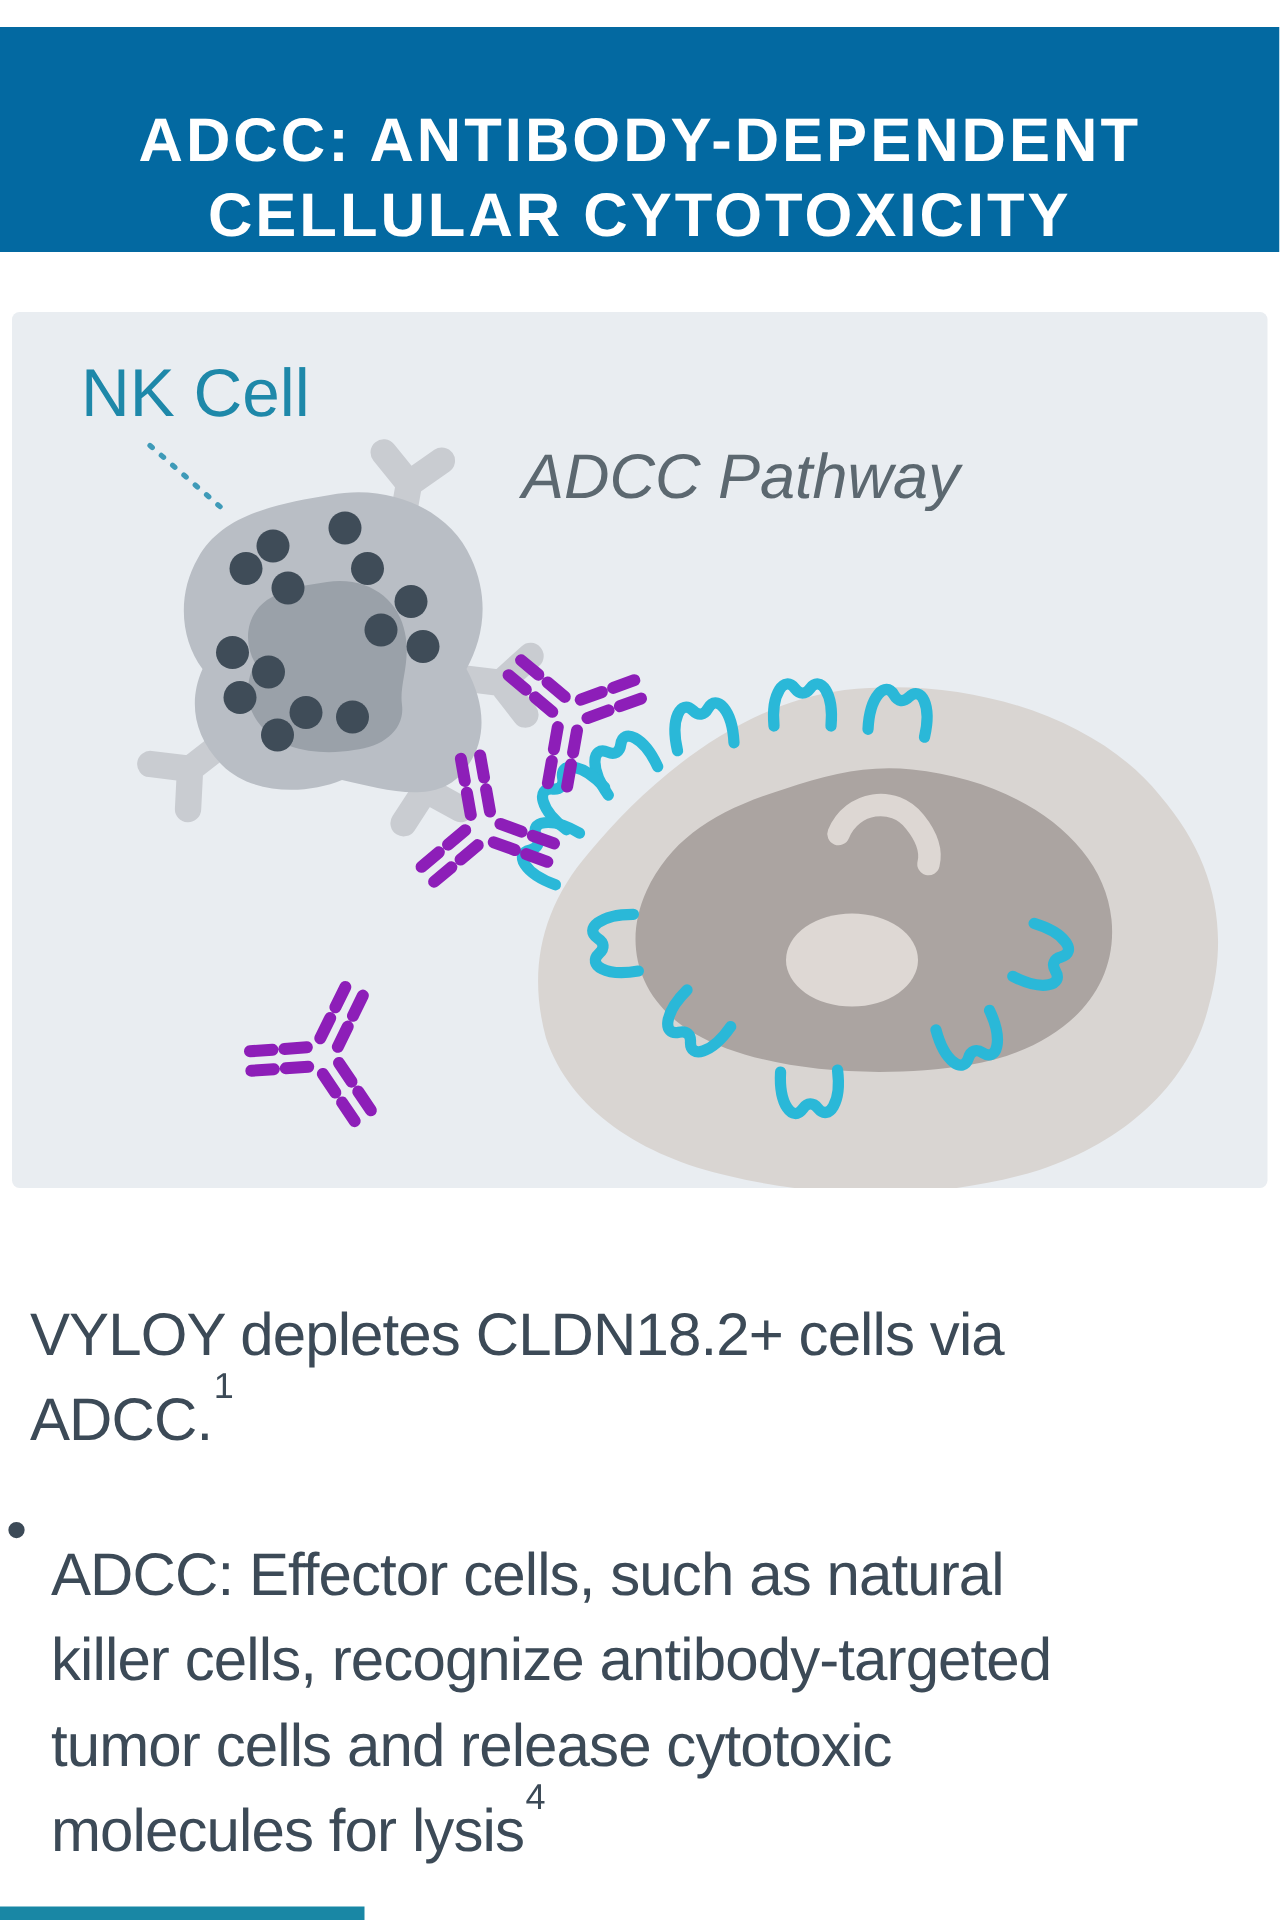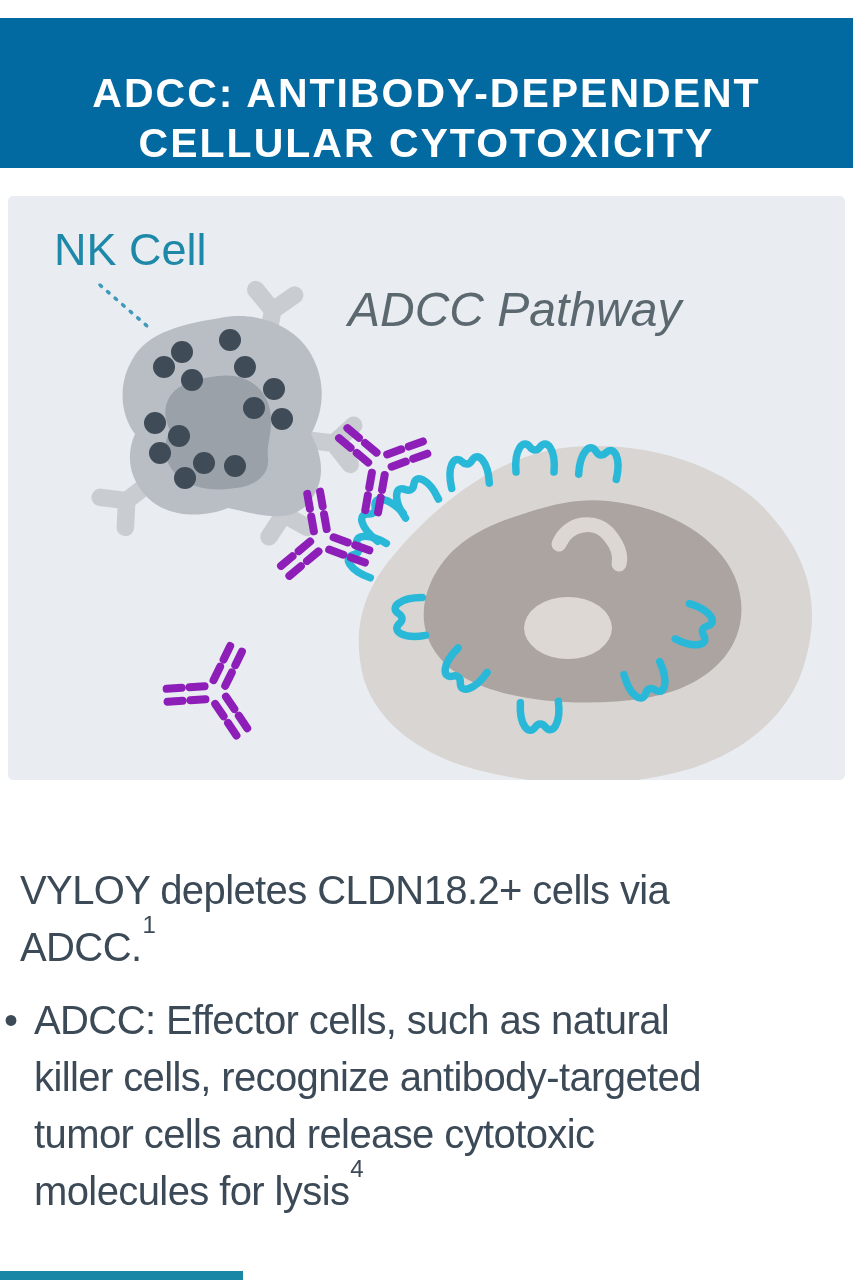--- a/index.html
+++ b/index.html
@@ -11,42 +11,42 @@
   .header{
     position:absolute;top:18px;left:0;width:853px;height:150px;
     background:#0369a1;display:flex;align-items:flex-end;justify-content:center;
   }
   .header .title{
     color:#ffffff;font-size:41px;line-height:50px;font-weight:700;
     letter-spacing:2px;text-align:center;white-space:pre-line;margin:0;
   }
   
   .panel{
-    position:absolute;top:196px;left:8px;width:837px;height:584px;
+    position:absolute;top:208px;left:8px;width:837px;height:584px;
     background:#e9edf1;border-radius:5px;overflow:hidden;
   }
   .panel svg{position:absolute;top:0;left:0;}
   .nk-label{
     position:absolute;left:46px;top:28px;
     font-size:45px;color:#1e88a9;font-weight:400;letter-spacing:0px;
   }
   .pathway-label{
     position:absolute;left:340px;top:86px;
-    font-size:48px;font-style:italic;color:#5c6870;font-weight:400;
+    font-size:42px;font-style:italic;color:#5c6870;font-weight:400;
   }
   
   .copy{
     position:absolute;left:4px;top:846px;width:846px;
     color:#3c4a57;font-size:40px;line-height:57px;letter-spacing:-0.6px;
   }
   .copy p{margin:16px;white-space:pre-line;}
   sup{font-size:24px;line-height:0;position:relative;top:-14px;left:1px;}
   .bullet-row{display:flex;margin-top:1px;}
   .bullet-marker{width:30px;flex:0 0 30px;}
-  .bullet-body{white-space:pre-line;}
+  .bullet-body{white-space:pre-line;margin-top:30px;}
   
   .progress-bar{
     position:absolute;left:0;top:1271px;width:243px;height:9px;background:#1987a5;
   }
 </style>
 </head>
 <body>
 
 <div class="header">
   <h1 class="title">ADCC: ANTIBODY-DEPENDENT

